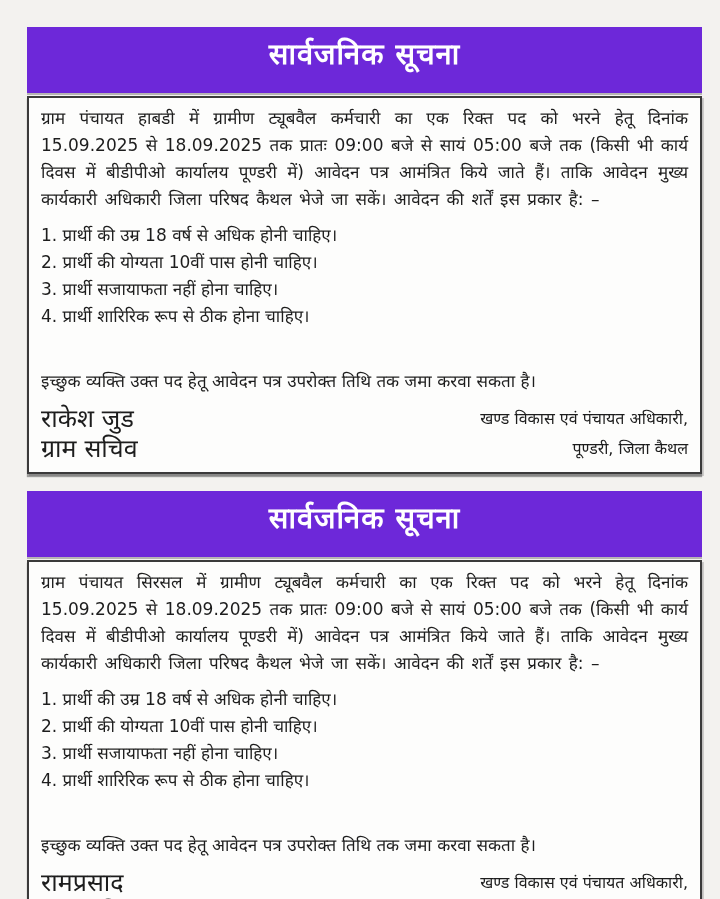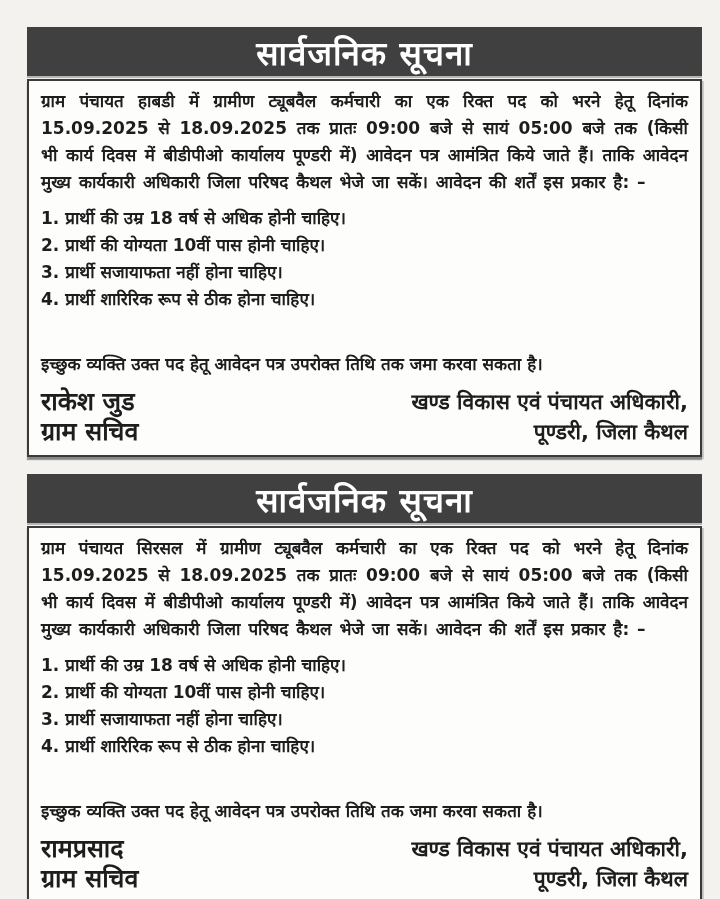--- a/index.html
+++ b/index.html
@@ -14,39 +14,39 @@
     position: relative;
     width: 720px; height: 899px;
     box-sizing: border-box;
     padding: 27px 18px 8px 27px;
   }
   .notice {
     width: 675px;
     margin-bottom: 17px;
   }
   .notice-header {
-    background: #404040;
+    background: #6d28d9;
     color: #ffffff;
     text-align: center;
     font-family: "DejaVu Serif", serif;
     font-weight: 700;
-    font-size: 33px;
+    font-size: 29px;
     line-height: 54px;
-    height: 49px;
+    height: 66px;
     letter-spacing: 1px;
     margin-bottom: 3px;
     box-shadow: 0 2px 0 rgba(70,70,70,0.35);
   }
   .notice-body {
     box-sizing: border-box;
     background: #fdfdfc;
     border: 2px solid #3a3a3a;
     box-shadow: 0 3px 1px rgba(50,50,50,0.45), 2px 2px 0 rgba(90,90,90,0.25);
     padding: 7px 12px 8px 12px;
-    font-weight: 700;
+    font-weight: 400;
   }
   .intro {
     font-size: 17px;
     line-height: 27px;
     text-align: justify;
     word-spacing: 2px;
   }
   .conditions { margin-top: 9px; }
   .condition {
     font-size: 17px;
@@ -59,21 +59,21 @@
     white-space: nowrap;
     margin-top: 38px;
   }
   .sign-row {
     margin-top: 9px;
     display: flex;
     justify-content: space-between;
     align-items: flex-end;
   }
   .sign-left  { font-size: 25px; line-height: 30px; }
-  .sign-right { font-size: 21px; line-height: 30px; text-align: right; }
+  .sign-right { font-size: 16px; line-height: 30px; text-align: right; }
 </style>
 </head>
 <body>
 
 <div class="sheet">
 
   <section class="notice">
     <div class="notice-header">सार्वजनिक सूचना</div>
     <div class="notice-body">
       <div class="intro">ग्राम पंचायत हाबडी में ग्रामीण ट्यूबवैल कर्मचारी का एक रिक्त पद को भरने हेतू दिनांक 15.09.2025 से 18.09.2025 तक प्रातः 09:00 बजे से सायं 05:00 बजे तक (किसी भी कार्य दिवस में बीडीपीओ कार्यालय पूण्डरी में) आवेदन पत्र आमंत्रित किये जाते हैं। ताकि आवेदन मुख्य कार्यकारी अधिकारी जिला परिषद कैथल भेजे जा सकें। आवेदन की शर्तें इस प्रकार है: –</div>

